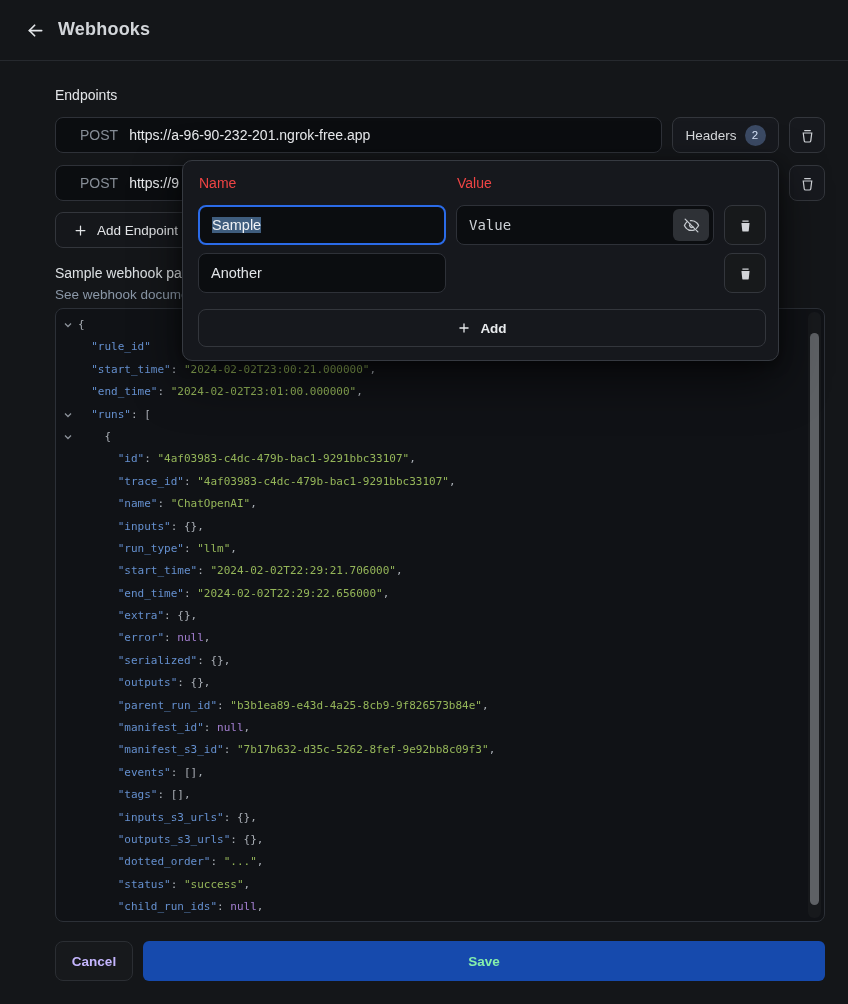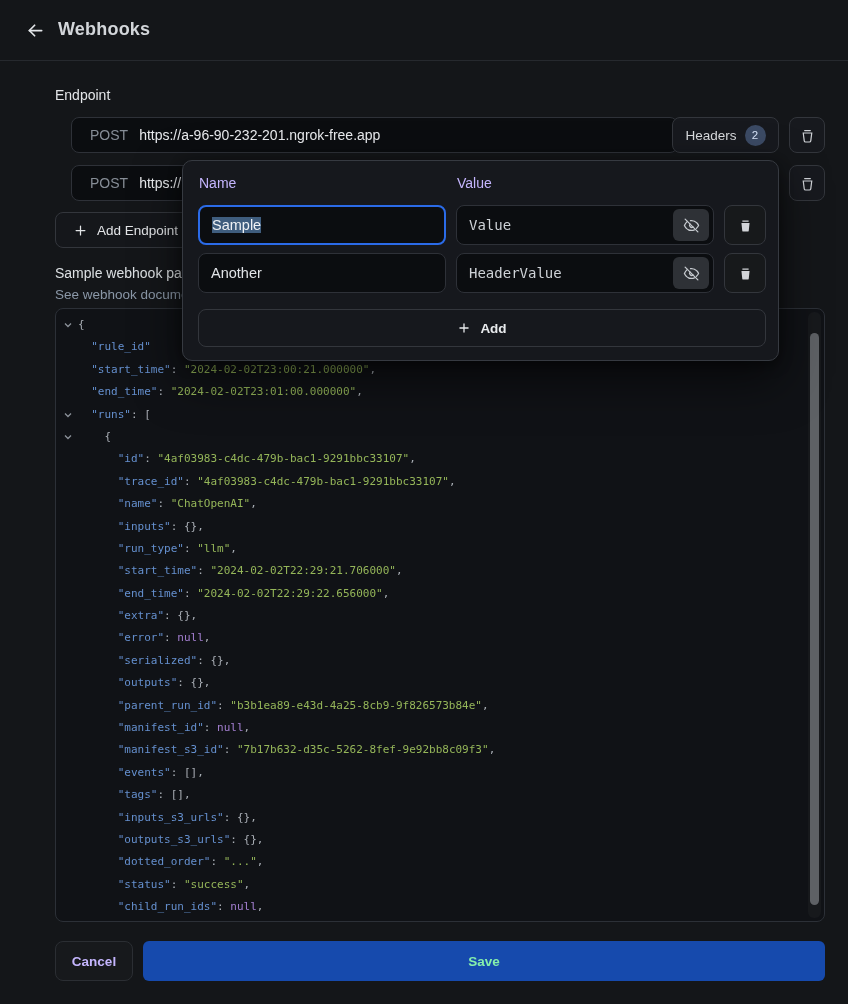--- a/index.html
+++ b/index.html
@@ -8,21 +8,21 @@
     position:relative; width:848px; height:1004px; overflow:hidden;
     background:#141619; font-family:"Liberation Sans", sans-serif;
     color:#e7e9ec;
   }
   
   .topbar { position:absolute; top:0; left:0; right:0; height:61px; border-bottom:1px solid #26292e; }
   .back-btn { position:absolute; left:16px; top:11px; width:38px; height:38px; border:none; background:transparent; border-radius:50%; cursor:pointer; display:flex; align-items:center; justify-content:center; color:#e3e6e9; }
   .page-title { position:absolute; left:58px; top:19px; font-size:18px; font-weight:600; letter-spacing:.2px; color:#d3d6da; }
   
   .section-label { position:absolute; left:55px; top:87px; font-size:14px; font-weight:500; color:#e4e6e9; }
-  .ep-input { position:absolute; left:71px; width:607px; height:36px; background:#0b0d10; border:1px solid #2e3138; border-radius:8px; display:flex; align-items:center; gap:11px; padding:0 18px; overflow:hidden; white-space:nowrap; }
+  .ep-input { position:absolute; left:55px; width:607px; height:36px; background:#0b0d10; border:1px solid #2e3138; border-radius:8px; display:flex; align-items:center; gap:11px; padding:0 24px; overflow:hidden; white-space:nowrap; }
   .ep-input.r1 { top:117px; } .ep-input.r2 { top:165px; }
   .ep-method { font-size:14px; color:#868d96; flex:none; }
   .ep-url { font-size:14px; color:#e9ebee; }
   .headers-btn { position:absolute; left:672px; top:117px; width:107px; height:36px; background:#17191e; border:1px solid #33363c; border-radius:8px; display:flex; align-items:center; justify-content:center; gap:8px; cursor:pointer; color:#d9dbde; font-size:13.5px; }
   .badge { width:21px; height:21px; border-radius:50%; background:#3b4a64; color:#d5e2f7; font-size:11.5px; display:flex; align-items:center; justify-content:center; }
   .icon-btn { position:absolute; width:36px; height:36px; background:#17191e; border:1px solid #33363c; border-radius:8px; display:flex; align-items:center; justify-content:center; color:#d0d3d7; cursor:pointer; }
   .trash1 { left:789px; top:117px; } .trash2 { left:789px; top:165px; }
   .add-endpoint { position:absolute; left:55px; top:212px; width:170px; height:36px; background:#15171b; border:1px solid #33363c; border-radius:8px; display:flex; align-items:center; gap:9px; padding-left:17px; cursor:pointer; color:#e2e4e7; font-size:13.5px; }
   
   .payload-title { position:absolute; left:55px; top:265px; font-size:14px; font-weight:500; color:#dce0e3; }
@@ -32,21 +32,21 @@
   .code-line { position:relative; padding-left:18px; height:22.4px; }
   .fold { position:absolute; left:3px; top:6px; width:10px; height:10px; display:flex; align-items:center; justify-content:center; }
   .t-p { color:#a9aeb5; }
   .t-k { color:#6590cf; }
   .t-s { color:#95b659; }
   .t-n { color:#a47fd1; }
   .sb-track { position:absolute; right:3px; top:3px; bottom:3px; width:13px; background:#17191c; border-radius:6px; }
   .sb-thumb { position:absolute; right:5px; top:24px; width:9px; height:572px; background:#5e6165; border-radius:5px; cursor:pointer; }
   
   .popover { position:absolute; left:182px; top:160px; width:597px; height:201px; background:#16181d; border:1px solid #363a41; border-radius:10px; box-shadow:0 18px 48px rgba(0,0,0,.55), 0 4px 14px rgba(0,0,0,.4); z-index:40; }
-  .pop-label { position:absolute; top:14px; font-size:14px; font-weight:500; color:#c4b5fd; }
+  .pop-label { position:absolute; top:14px; font-size:14px; font-weight:500; color:#ef4444; }
   .pop-label.name { left:16px; } .pop-label.value { left:274px; }
   .pop-name { position:absolute; left:15px; width:248px; height:40px; background:#0b0d10; border:1px solid #2e3138; border-radius:8px; display:flex; align-items:center; padding:0 12px; font-size:14.5px; color:#e0e3e7; }
   .pop-name.focused { border:2px solid #2b6be8; }
   .sel { background:#3f5d7e; color:#eef1f5; }
   .pop-value { position:absolute; left:273px; width:258px; height:40px; background:#0b0d10; border:1px solid #2e3138; border-radius:8px; display:flex; align-items:center; padding:0 4px 0 12px; font-family:"DejaVu Sans Mono", monospace; font-size:14px; color:#ced2d7; }
   .eye-chip { margin-left:auto; width:36px; height:32px; background:#2e3136; border-radius:6px; display:flex; align-items:center; justify-content:center; color:#c6cacf; cursor:pointer; flex:none; }
   .pop-trash { position:absolute; left:541px; width:42px; height:40px; background:#17191b; border:1px solid #33363c; border-radius:8px; display:flex; align-items:center; justify-content:center; color:#d2d4d8; cursor:pointer; }
   .prow1 { top:44px; } .prow2 { top:92px; }
   .pop-add { position:absolute; left:15px; top:148px; width:568px; height:38px; background:transparent; border:1px solid #33363c; border-radius:8px; display:flex; align-items:center; justify-content:center; gap:9px; cursor:pointer; color:#e8eaed; font-size:13.5px; font-weight:600; }
   
@@ -63,21 +63,21 @@
       <span style="display:flex">
         <svg width="21" height="21" viewBox="0 0 24 24" fill="none" stroke="currentColor" stroke-width="2" stroke-linecap="round" stroke-linejoin="round">
             <path d="M19 12H5"></path>
             <path d="M11 18l-6-6 6-6"></path>
           </svg>
       </span>
     </button>
     <div class="page-title">Webhooks</div>
   </div>
 
-  <div class="section-label">Endpoint</div>
+  <div class="section-label">Endpoints</div>
 
   <div class="ep-input r1">
     <span class="ep-method">POST</span>
     <span class="ep-url">https://a-96-90-232-201.ngrok-free.app</span>
   </div>
   <div class="headers-btn">
     <span>Headers</span>
     <span class="badge">2</span>
   </div>
   <div class="icon-btn trash1">
@@ -150,32 +150,20 @@
         <svg width="15" height="15" viewBox="0 0 24 24" fill="currentColor">
             <path d="M7 4h10v2H7z"></path>
             <path d="M5.5 8h13l-1.3 12.2a1.6 1.6 0 0 1-1.6 1.4H8.4a1.6 1.6 0 0 1-1.6-1.4L5.5 8z"></path>
           </svg>
       </span>
     </div>
 
     <div class="pop-name prow2">
       <span>Another</span>
     </div>
-    <div class="pop-value prow2">
-      <span>HeaderValue</span>
-      <span class="eye-chip">
-        <span style="display:flex">
-          <svg width="17" height="17" viewBox="0 0 24 24" fill="none" stroke="currentColor" stroke-width="1.8" stroke-linecap="round" stroke-linejoin="round">
-              <path d="M3 3l18 18"></path>
-              <path d="M10.6 5.2A10 10 0 0 1 12 5c7 0 10 7 10 7a16.6 16.6 0 0 1-3.1 4.1M6.2 6.2A16.4 16.4 0 0 0 2 12s3 7 10 7a10 10 0 0 0 4.1-.9"></path>
-              <path d="M9.9 9.9a3 3 0 0 0 4.2 4.2"></path>
-            </svg>
-        </span>
-      </span>
-    </div>
     <div class="pop-trash prow2">
       <span style="display:flex">
         <svg width="15" height="15" viewBox="0 0 24 24" fill="currentColor">
             <path d="M7 4h10v2H7z"></path>
             <path d="M5.5 8h13l-1.3 12.2a1.6 1.6 0 0 1-1.6 1.4H8.4a1.6 1.6 0 0 1-1.6-1.4L5.5 8z"></path>
           </svg>
       </span>
     </div>
 
     <div class="pop-add">

